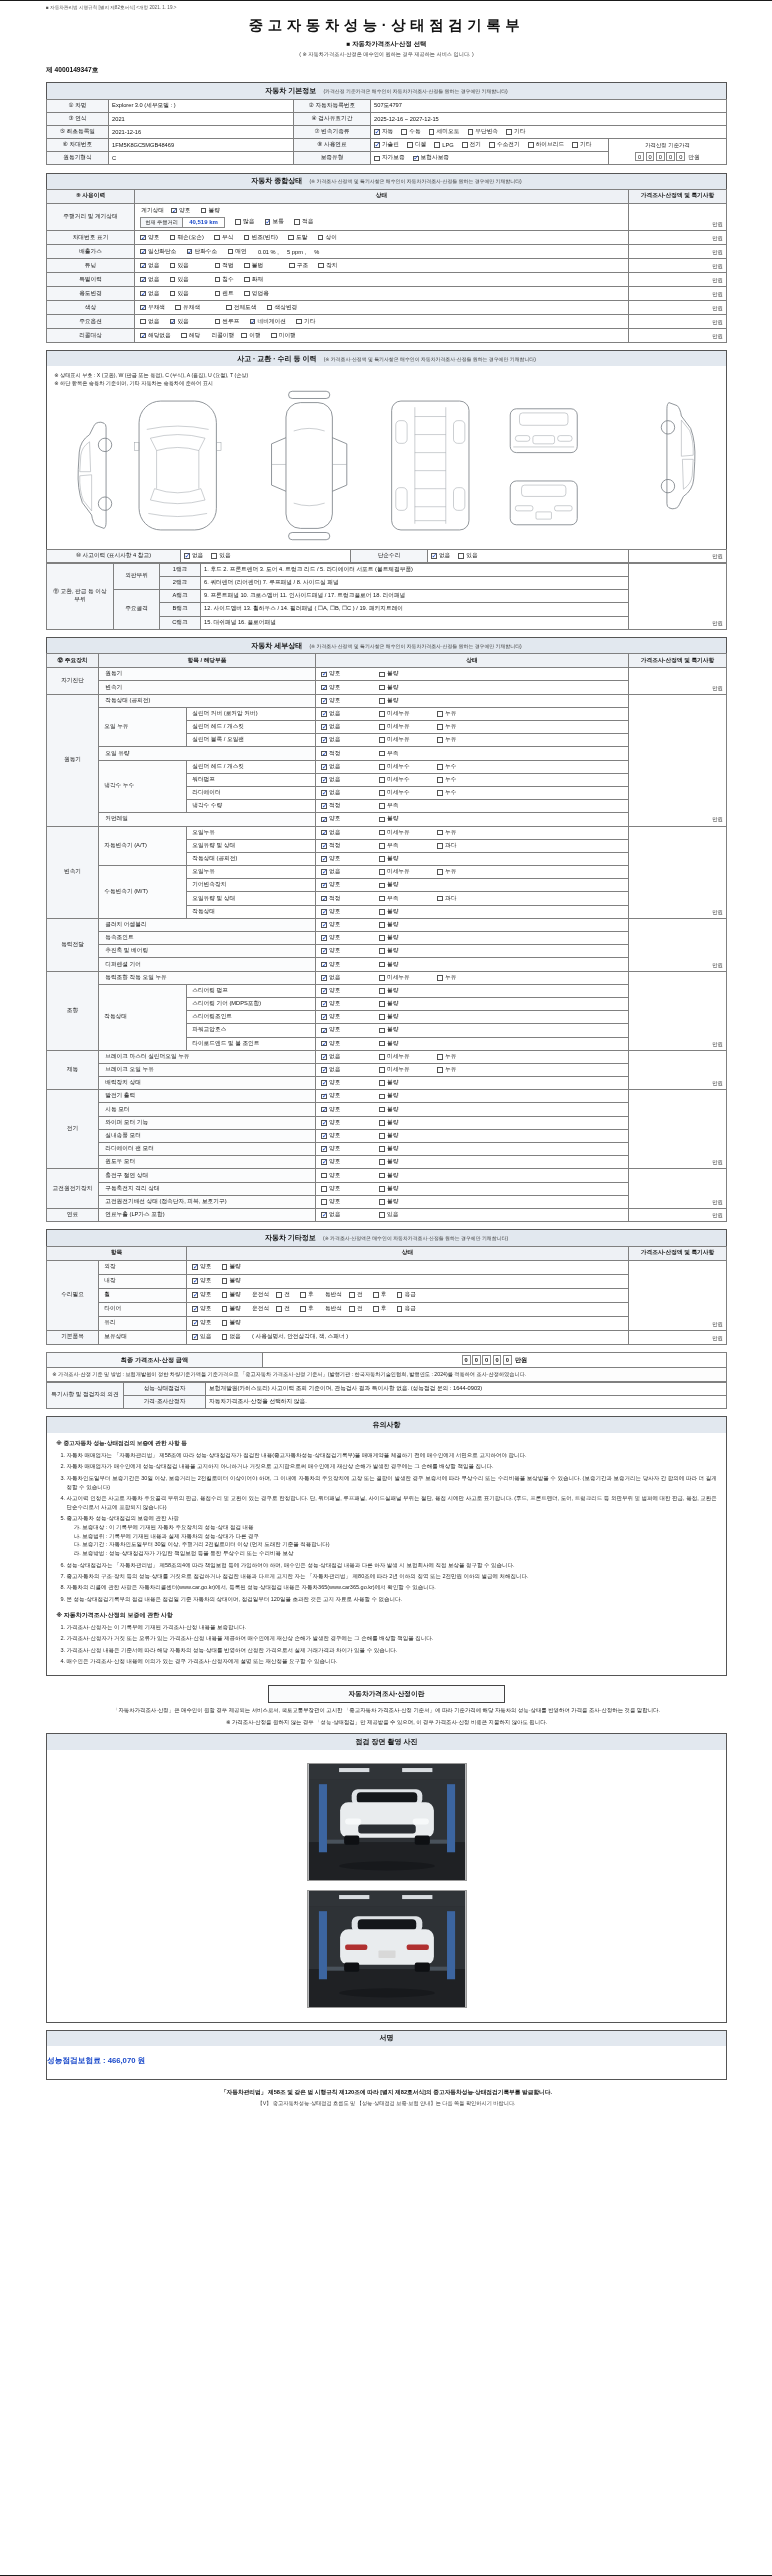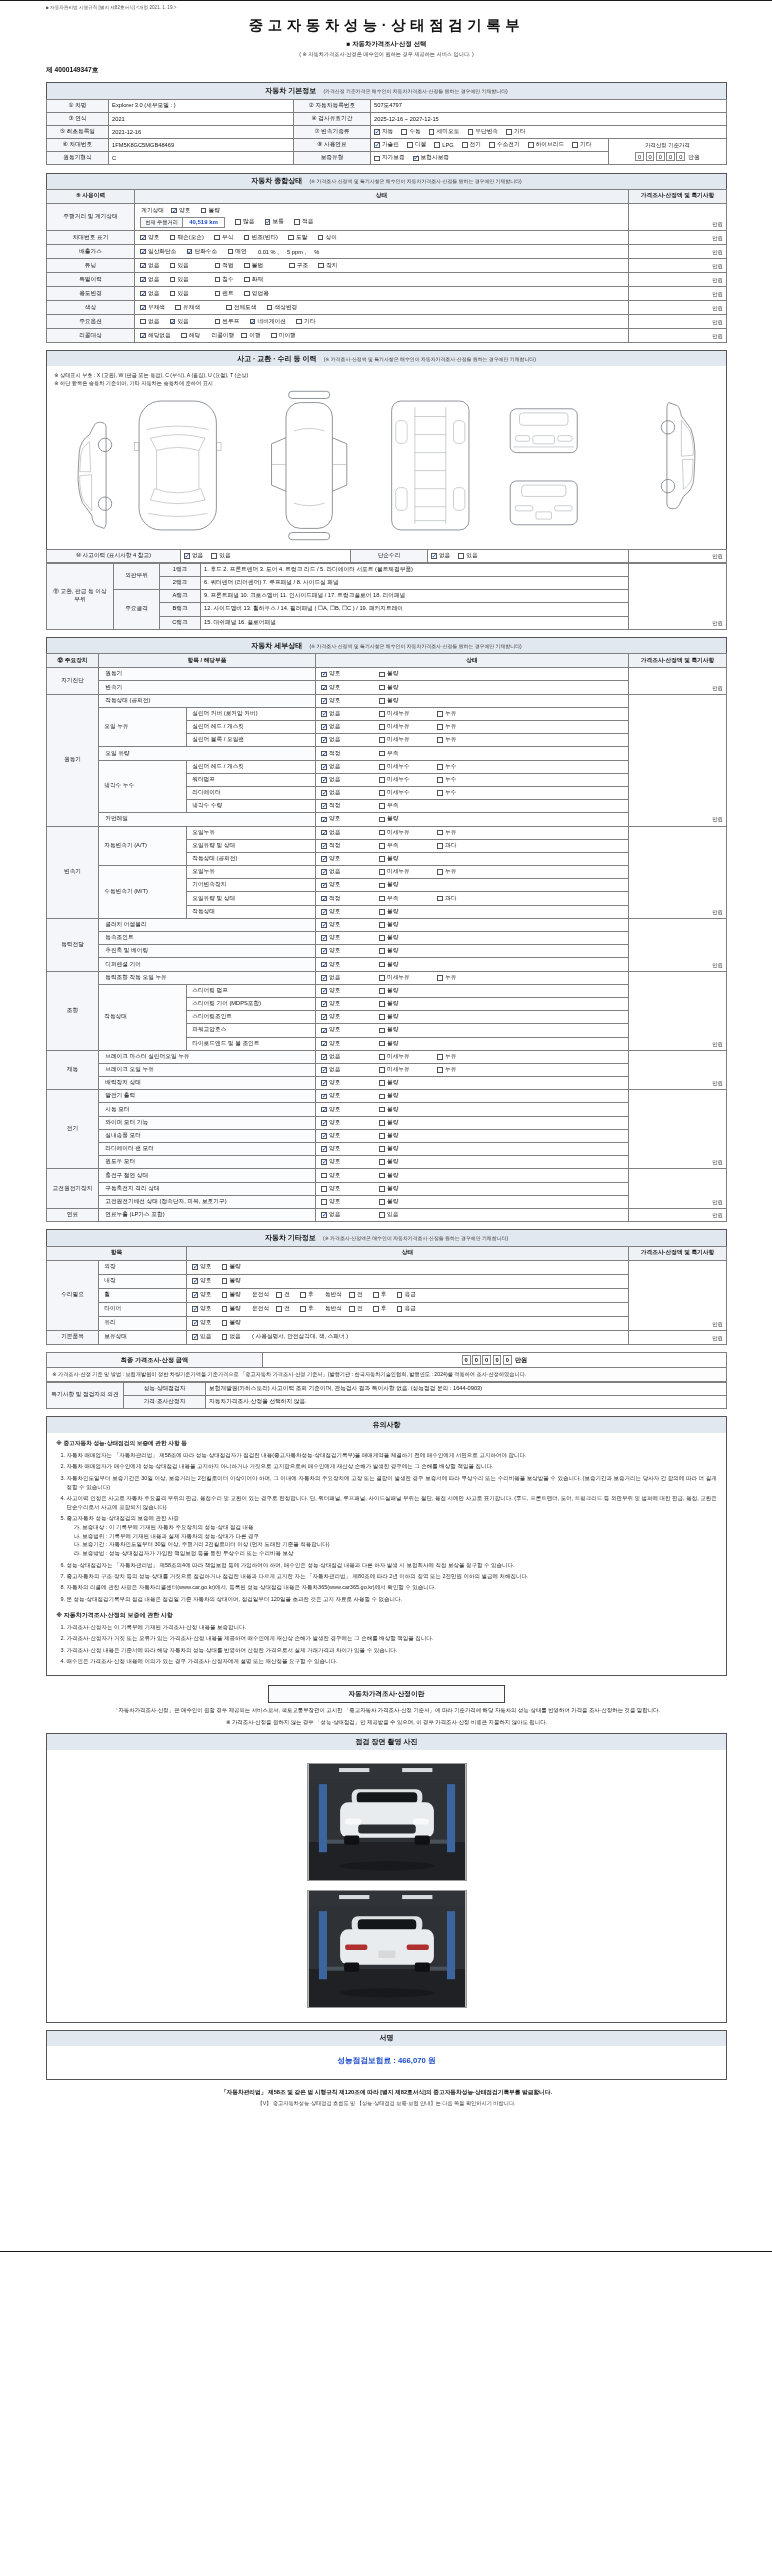--- a/index.html
+++ b/index.html
@@ -1,18 +1,18 @@
 <!DOCTYPE html>
 <html style="font-size:8.2px"><head>
 <meta charset="utf-8">
 <style>
 *{box-sizing:border-box;margin:0;padding:0}
 html,body{background:#fff}
 body{width:773px;font-family:"Liberation Sans","DejaVu Sans",sans-serif;color:#111}
-.page{width:773px;height:2252px;overflow:hidden;border-top:1.5px solid #1a1a1a;border-bottom:1.5px solid #1a1a1a;padding:3.1px 0 5.2px}
+.page{width:773px;height:2576px;overflow:hidden;border-top:1.5px solid #1a1a1a;border-bottom:1.5px solid #1a1a1a;padding:3.1px 0 5.2px}
 .wrap{width:681px;margin:0 auto}
 .lawnote{font-size:4.6px;color:#555;margin:1px 0 6.2px}
 .title{text-align:center;font-size:14.4px;font-weight:bold;letter-spacing:4.6px;margin-top:4.1px}
 .sel{text-align:center;font-size:6.4px;font-weight:bold;margin-top:5.2px}
 .sel-note{text-align:center;font-size:5.2px;color:#333;margin-top:1.5px}
 .docno{font-size:6.7px;font-weight:bold;margin:8.2px 0 3.1px}
 .section{margin-top:7.2px}
 .band{background:#e2e8ef;border:0.5px solid #555;border-bottom:none;text-align:center;font-weight:bold;font-size:7px;padding:2.6px 0}
 .band .note{font-weight:normal;font-size:4.9px;color:#333;margin-left:5.2px}
 table{border-collapse:collapse;width:100%;table-layout:fixed}
@@ -45,21 +45,21 @@
 .notice-box{border:0.5px solid #555;border-top:none;padding:6.2px 9.3px;font-size:5.5px;line-height:1.6;color:#1c1c1c}
 .notice-box ol{padding-left:10.3px}
 .notice-box li{margin:2.6px 0;text-align:justify}
 .notice-intro{font-weight:bold;font-size:5.7px;margin-bottom:3.1px}
 .sub{margin-left:7.2px;color:#222}
 .vn-title{font-weight:bold;font-size:6px;margin:7.2px 0 2.1px}
 .vbox{width:237px;margin:9.3px auto 3.1px;border:0.8px solid #444;text-align:center;font-weight:bold;font-size:6.7px;padding:3.6px 0;background:#fafbfc}
 .vbody{width:567px;margin:3.1px auto 0;font-size:5.4px;line-height:1.55;text-align:center;color:#222}
 .photo-area{border:0.5px solid #555;border-top:none;padding:13.4px 0;display:flex;flex-direction:column;align-items:center;gap:9.3px;background:#fff}
 .photo{border:0.5px solid #999}
-.sign-area{border:0.5px solid #555;border-top:none;padding:10.3px 0 12.4px;text-align:center}
+.sign-area{border:0.5px solid #555;border-top:none;padding:10.3px 0 12.4px;text-align:left}
 .insurance{color:#1b4acb;font-weight:bold;font-size:7.7px}
 .footer{margin-top:9.3px;text-align:center}
 .footer .f1{font-size:5.7px;font-weight:bold}
 .footer .f2{font-size:5.2px;color:#333;margin-top:2.6px}
 svg .ln{stroke:#7a7f86;stroke-width:1.6;fill:none}
 svg .ln2{stroke:#9aa0a6;stroke-width:1;fill:none}
 </style>
 </head>
 <body>
 

